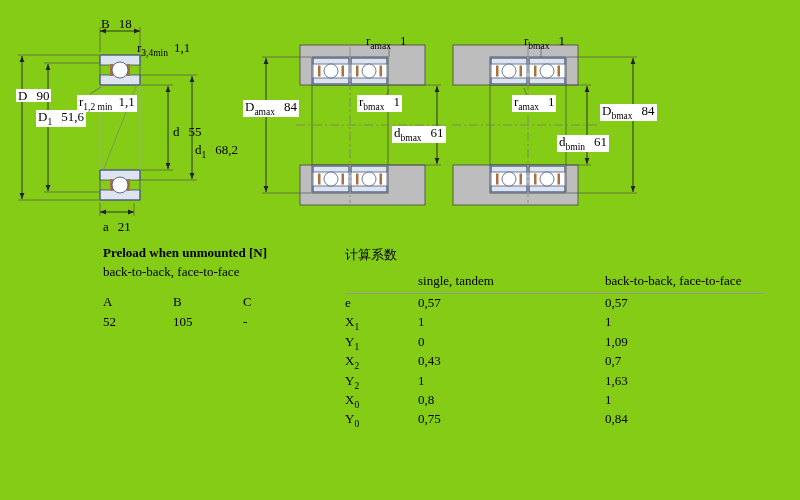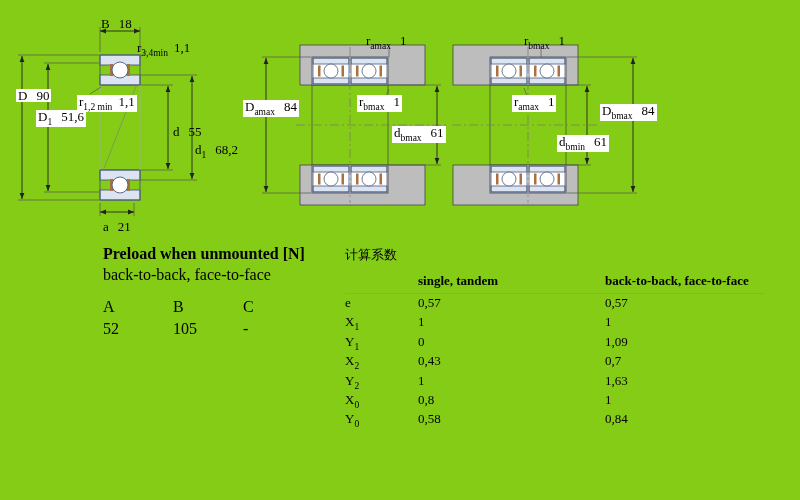--- a/index.html
+++ b/index.html
@@ -6,29 +6,29 @@
   body { background:#fff; }
   .page { position:relative; width:800px; height:500px; background:#84cc16;
           font-family:"Liberation Serif", serif; color:#000; overflow:hidden; }
   .draw { position:absolute; left:0; top:0; }
   .dim { position:absolute; font-size:13px; line-height:13px; white-space:nowrap; }
   .dim sub { font-size:9.5px; line-height:1; }
   .dv { margin-left:9px; }
   .tight .dv { margin-left:6px;text-align:center; }
   .bg { background:#fff; padding:0 2px; }
 
-  .preload { position:absolute; left:103px; top:245px; width:245px; font-size:16px; }
+  .preload { position:absolute; left:103px; top:245px; width:245px; font-size:13px; }
   .pl-title { font-weight:bold; }
   .pl-sub { margin-top:3px; }
   .pl-row { display:flex; margin-top:14px; }
   .pl-row.vals { margin-top:4px; }
   .pl-c { width:70px; }
 
   .factors { position:absolute; left:345px; top:246px; width:420px; font-size:13px; }
-  .ft-head { display:flex; margin-top:9px; padding-bottom:4px; border-bottom:1px solid #999;font-weight:bold; }
+  .ft-head { display:flex; margin-top:9px; padding-bottom:4px; border-bottom:1px solid #999; }
   .ft-rows { margin-top:2px; }
   .ft-row { display:flex; line-height:14.8px; }
   .ft-l { width:73px; }
   .ft-c1 { width:187px; }
   .ft-c2 { flex:1; }
   .ft-l sub { font-size:9.5px; }
 </style>
 </head>
 <body>
 
@@ -232,19 +232,19 @@
         <span class="ft-c1">1</span>
         <span class="ft-c2">1,63</span>
       </div>
       <div class="ft-row">
         <span class="ft-l"><span>X</span><sub>0</sub></span>
         <span class="ft-c1">0,8</span>
         <span class="ft-c2">1</span>
       </div>
       <div class="ft-row">
         <span class="ft-l"><span>Y</span><sub>0</sub></span>
-        <span class="ft-c1">0,58</span>
+        <span class="ft-c1">0,75</span>
         <span class="ft-c2">0,84</span>
       </div>
     </div>
   </div>
 
 </div>
 
 </body></html>

